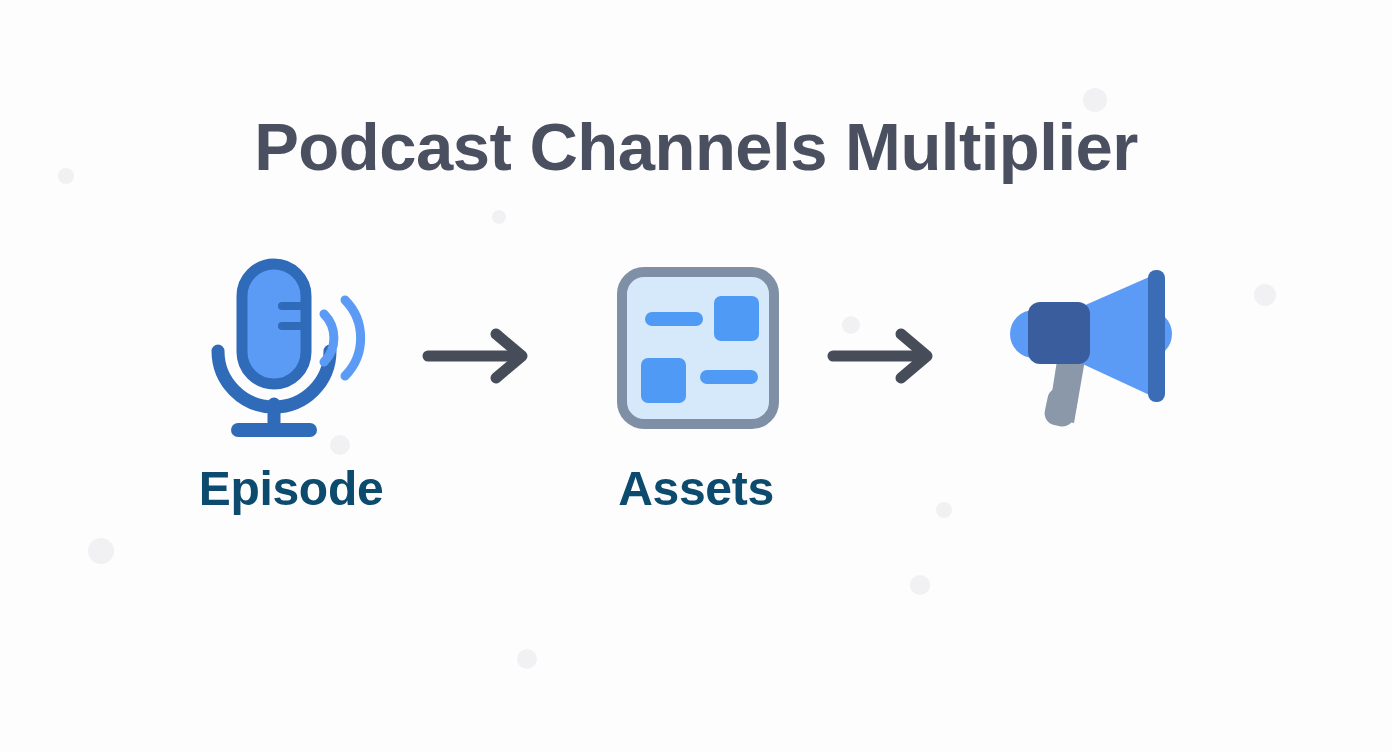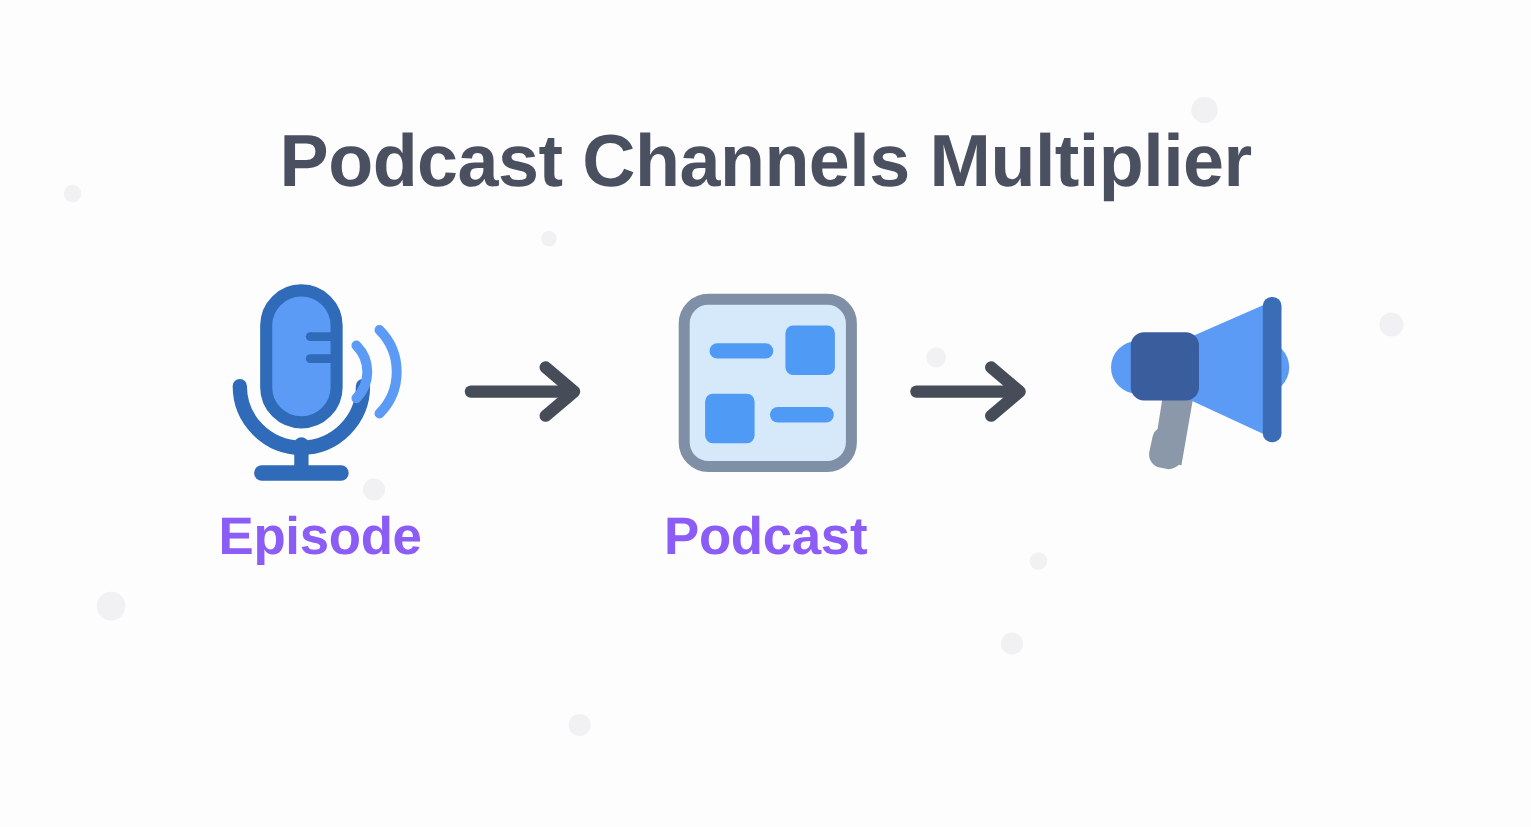--- a/index.html
+++ b/index.html
@@ -58,21 +58,21 @@
   }
   .icon-box {
     width: 190px;
     height: 185px;
     position: relative;
   }
   .step-label {
     margin-top: 22px;
     font-size: 48px;
     font-weight: 700;
-    color: #8b5cf6;
+    color: #0c4a6e;
     letter-spacing: -0.3px;
     line-height: 1;
   }
   .connector {
     width: 155px;
     height: 185px;
     position: relative;
   }
   .arrow-svg { position: absolute; top: 68px; left: 6px; }
 
@@ -133,21 +133,21 @@
     <div class="step">
       <div class="icon-box">
         <svg width="190" height="185" viewBox="0 0 190 185" xmlns="http://www.w3.org/2000/svg">
           <rect x="21" y="14" width="152" height="152" rx="22" ry="22" fill="#d6e9fb" stroke="#7f90a6" stroke-width="10"></rect>
           <rect x="44" y="54" width="58" height="14" rx="7" ry="7" fill="#4f9af5"></rect>
           <rect x="113" y="38" width="45" height="45" rx="7" ry="7" fill="#4f9af5"></rect>
           <rect x="40" y="100" width="45" height="45" rx="7" ry="7" fill="#4f9af5"></rect>
           <rect x="99" y="112" width="58" height="14" rx="7" ry="7" fill="#4f9af5"></rect>
         </svg>
       </div>
-      <div class="step-label">Podcast</div>
+      <div class="step-label">Assets</div>
     </div>
 
     <div class="connector">
       <svg class="arrow-svg" width="120" height="60" viewBox="0 0 120 60" xmlns="http://www.w3.org/2000/svg">
         <line x1="6" y1="30" x2="96" y2="30" stroke="#474c59" stroke-width="11" stroke-linecap="round"></line>
         <polyline points="74,8 100,30 74,52" fill="none" stroke="#474c59" stroke-width="11" stroke-linecap="round" stroke-linejoin="round"></polyline>
       </svg>
     </div>
 
     <div class="step">

